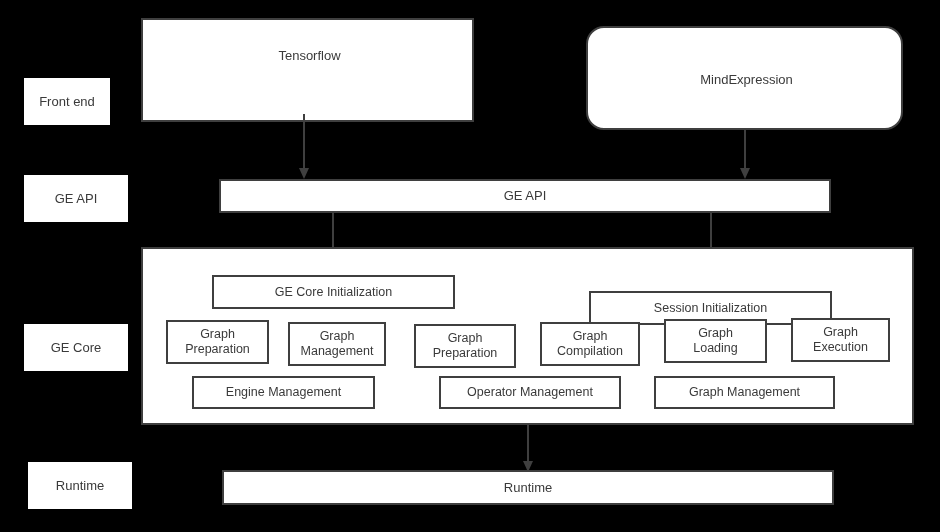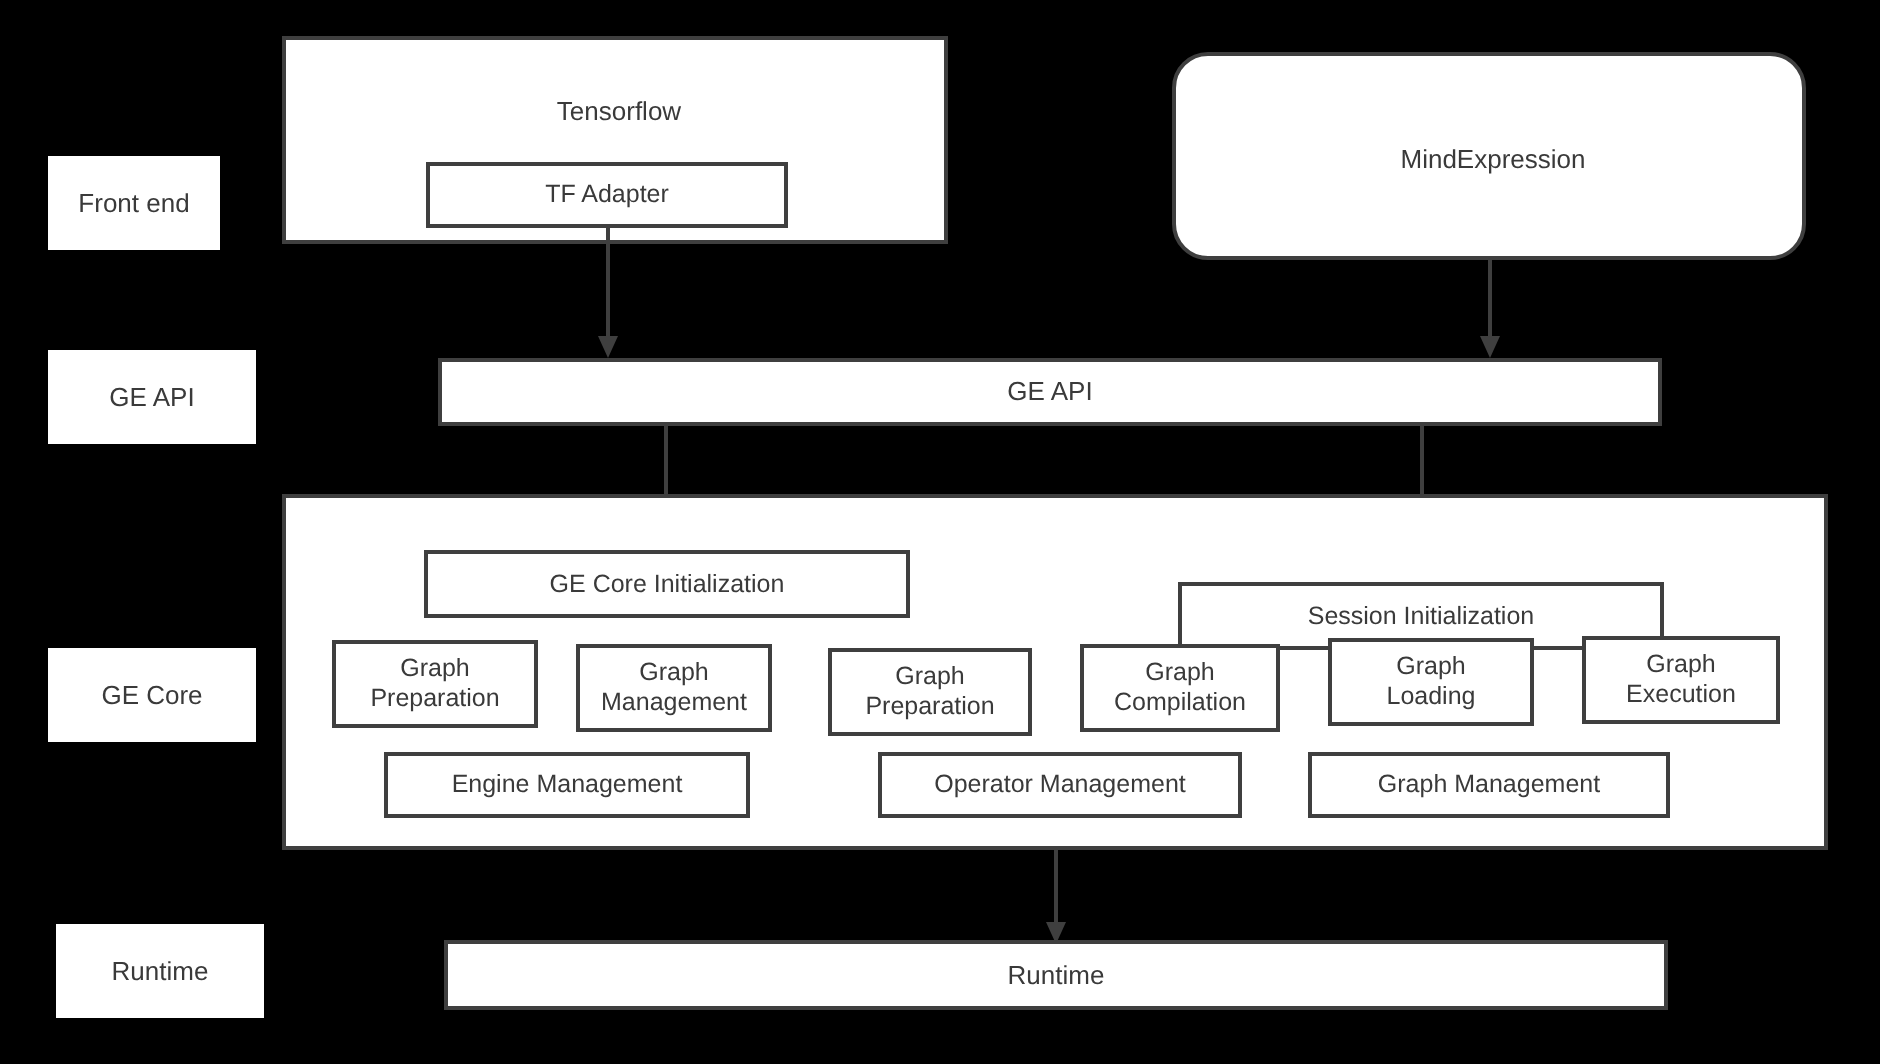--- a/index.html
+++ b/index.html
@@ -93,23 +93,20 @@
     <span>GE Core</span>
   </div>
 
   <div class="box layer-label" style="left:28px; top:462px; width:104px; height:47px;">
     <span>Runtime</span>
   </div>
 
   <div class="container" style="left:141px; top:18px; width:333px; height:104px;">
     <div class="panel-title" style="left:0; top:28px; width:333px;">Tensorflow</div>
   </div>
-  <div class="box subbox" style="left:213px; top:81px; width:181px; height:33px;">
-    <span>TF Adapter</span>
-  </div>
 
   <div class="container" style="left:586px; top:26px; width:317px; height:104px;border-radius:18px;">
     <div class="panel-title" style="left:0; top:44px; width:317px;">MindExpression</div>
   </div>
 
   <div class="arrow" style="left:304px; top:114px; height:65px;">
     <div class="shaft" style="height:54px;"></div>
     <div class="head"></div>
   </div>
 

